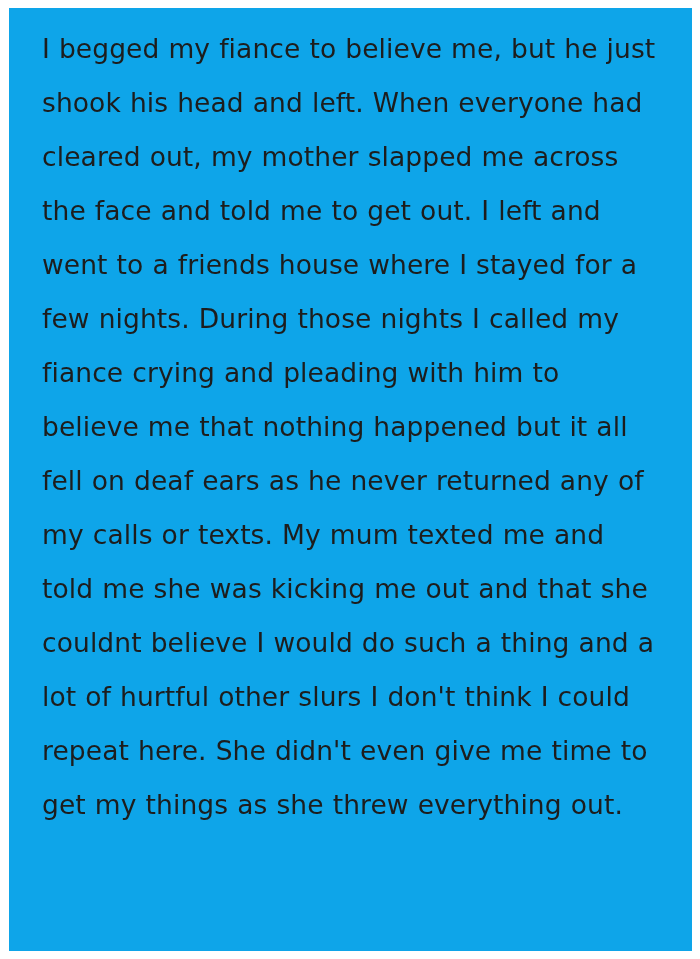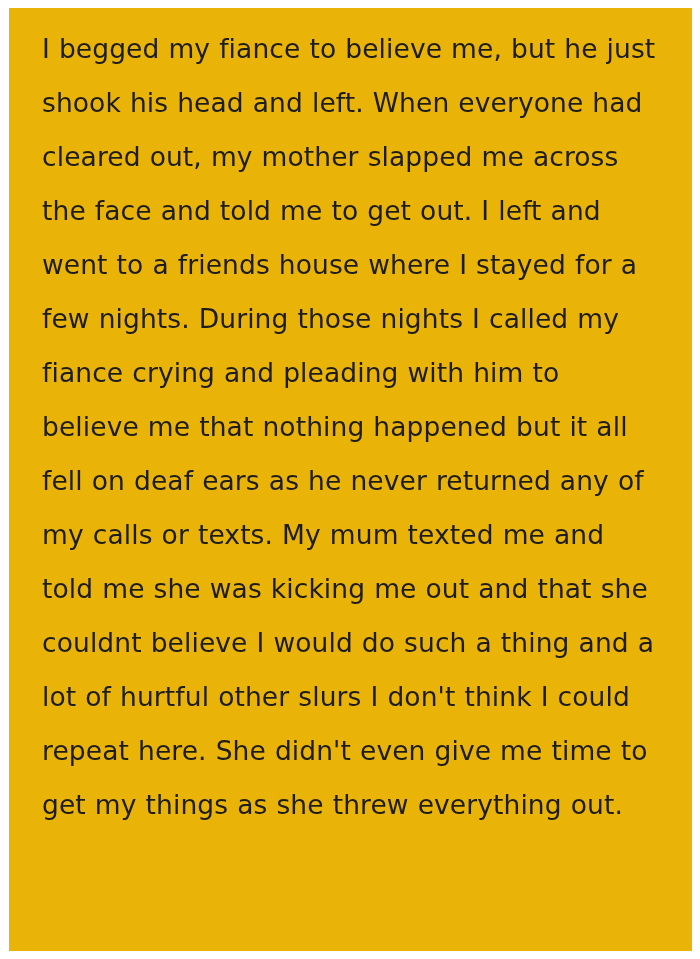--- a/index.html
+++ b/index.html
@@ -10,21 +10,21 @@
     width: 700px;
     height: 959px;
     background: #ffffff;
     font-family: "DejaVu Sans", sans-serif;
     overflow: hidden;
   }
   .page {
     position: relative;
     width: 700px;
     height: 959px;
-    background: #eab308;
+    background: #0ea5e9;
     box-sizing: border-box;
   }
   .edge-left {
     position: absolute;
     left: 0;
     top: 0;
     width: 9px;
     height: 959px;
     background: #ffffff;
   }

